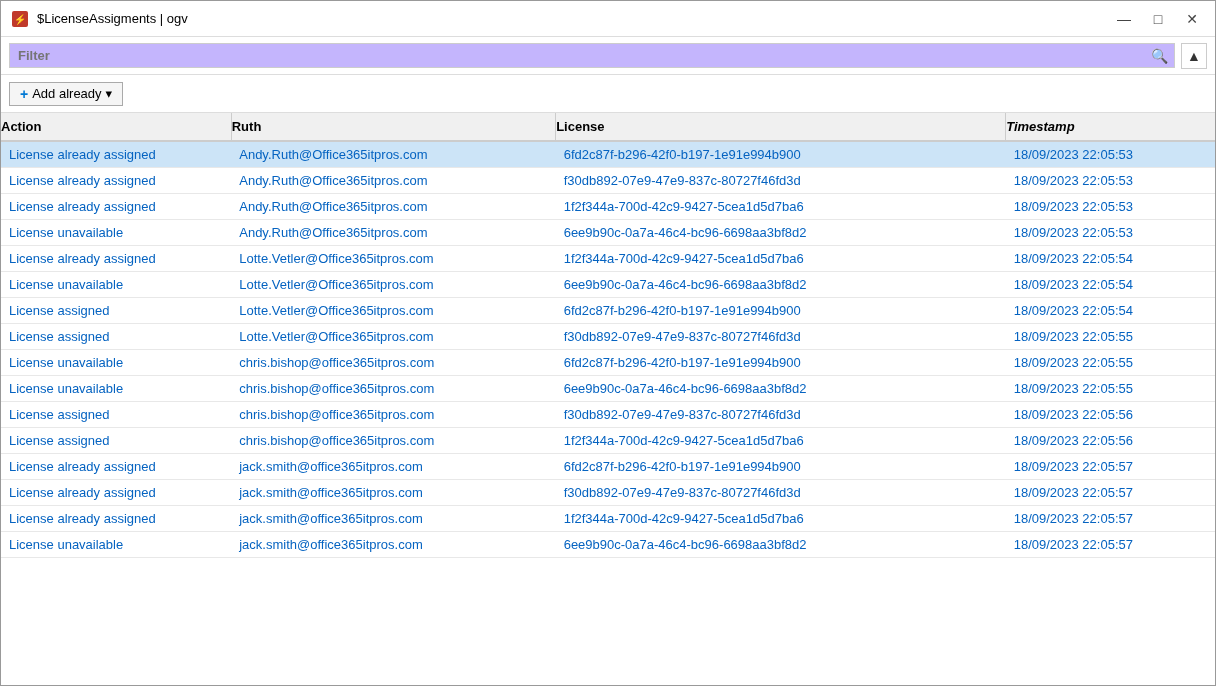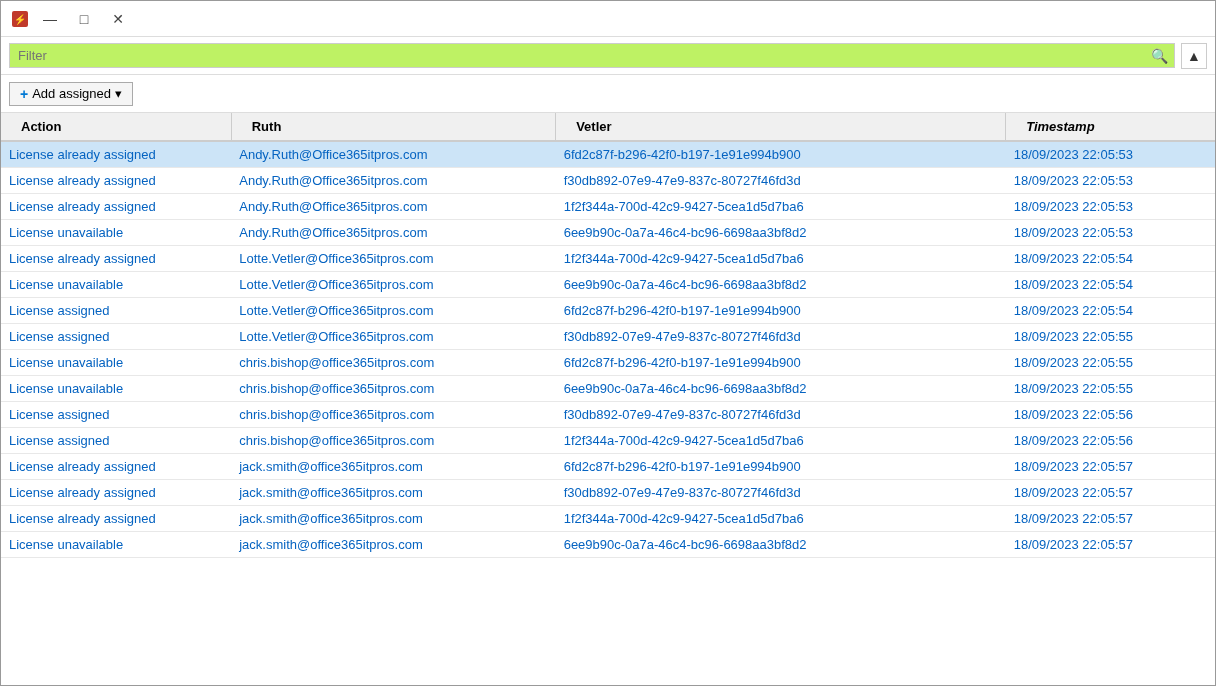--- a/index.html
+++ b/index.html
@@ -67,21 +67,22 @@
       flex: 1;
       position: relative;
     }
     .filter-input {
       width: 100%;
       border: 1px solid #ccc;
       padding: 4px 26px 4px 8px;
       font-size: 13px;
       color: #555;
       outline: none;
-      background: #bef264;
+      background: #c4b5fd;
+      font-weight: bold;
     }
     .filter-search-icon {
       position: absolute;
       right: 6px;
       top: 50%;
       transform: translateY(-50%);
       color: #666;
       font-size: 14px;
     }
     .collapse-btn {
@@ -131,21 +132,21 @@
       width: 100%;
       border-collapse: collapse;
       table-layout: fixed;
     }
     thead tr {
       background: #f0f0f0;
       border-bottom: 2px solid #ccc;
     }
     th {
       text-align: left;
-      padding: 6px 20px;
+      padding: 6px 0;
       font-weight: 600;
       font-size: 13px;
       color: #000;
       border-right: 1px solid #ccc;
       position: sticky;
       top: 0;
       background: #f0f0f0;
     }
     th:last-child { border-right: none; font-style: italic; }
     td {
@@ -170,58 +171,59 @@
 
 <div class="window">
 
   <div class="title-bar">
     <span class="title-bar-icon">
       <svg width="18" height="18" viewBox="0 0 18 18">
         <rect x="1" y="1" width="16" height="16" rx="2" fill="#c0392b"></rect>
         <text x="3" y="13" fill="white" font-size="10" font-weight="bold">⚡</text>
       </svg>
     </span>
+    <span class="title-bar-title">$LicenseAssigments | ogv</span>
     <div class="title-bar-controls">
       <button class="title-bar-btn">—</button>
       <button class="title-bar-btn">□</button>
       <button class="title-bar-btn close">✕</button>
     </div>
   </div>
 
   <div class="filter-bar">
     <div class="filter-input-wrap">
       <input class="filter-input" type="text" placeholder="Filter" style="">
       <span class="filter-search-icon">🔍</span>
     </div>
     <div class="collapse-btn">
       <span>▲</span>
     </div>
   </div>
 
   <div class="toolbar">
     <button class="add-criteria-btn">
       <span class="plus-icon">+</span>
-      <span>Add assigned</span>
+      <span>Add already</span>
       <span>▾</span>
     </button>
   </div>
 
   <div class="table-container">
     <table>
       <colgroup>
         <col class="action">
         <col class="user">
         <col class="license">
         <col class="timestamp">
       </colgroup>
       <thead>
         <tr>
           <th>Action</th>
           <th>Ruth</th>
-          <th>Vetler</th>
+          <th>License</th>
           <th>Timestamp</th>
         </tr>
       </thead>
       <tbody id="table-body">
       <tr class="selected">
             <td>License already assigned</td>
             <td>Andy.Ruth@Office365itpros.com</td>
             <td>6fd2c87f-b296-42f0-b197-1e91e994b900</td>
             <td>18/09/2023 22:05:53</td>
           </tr>

